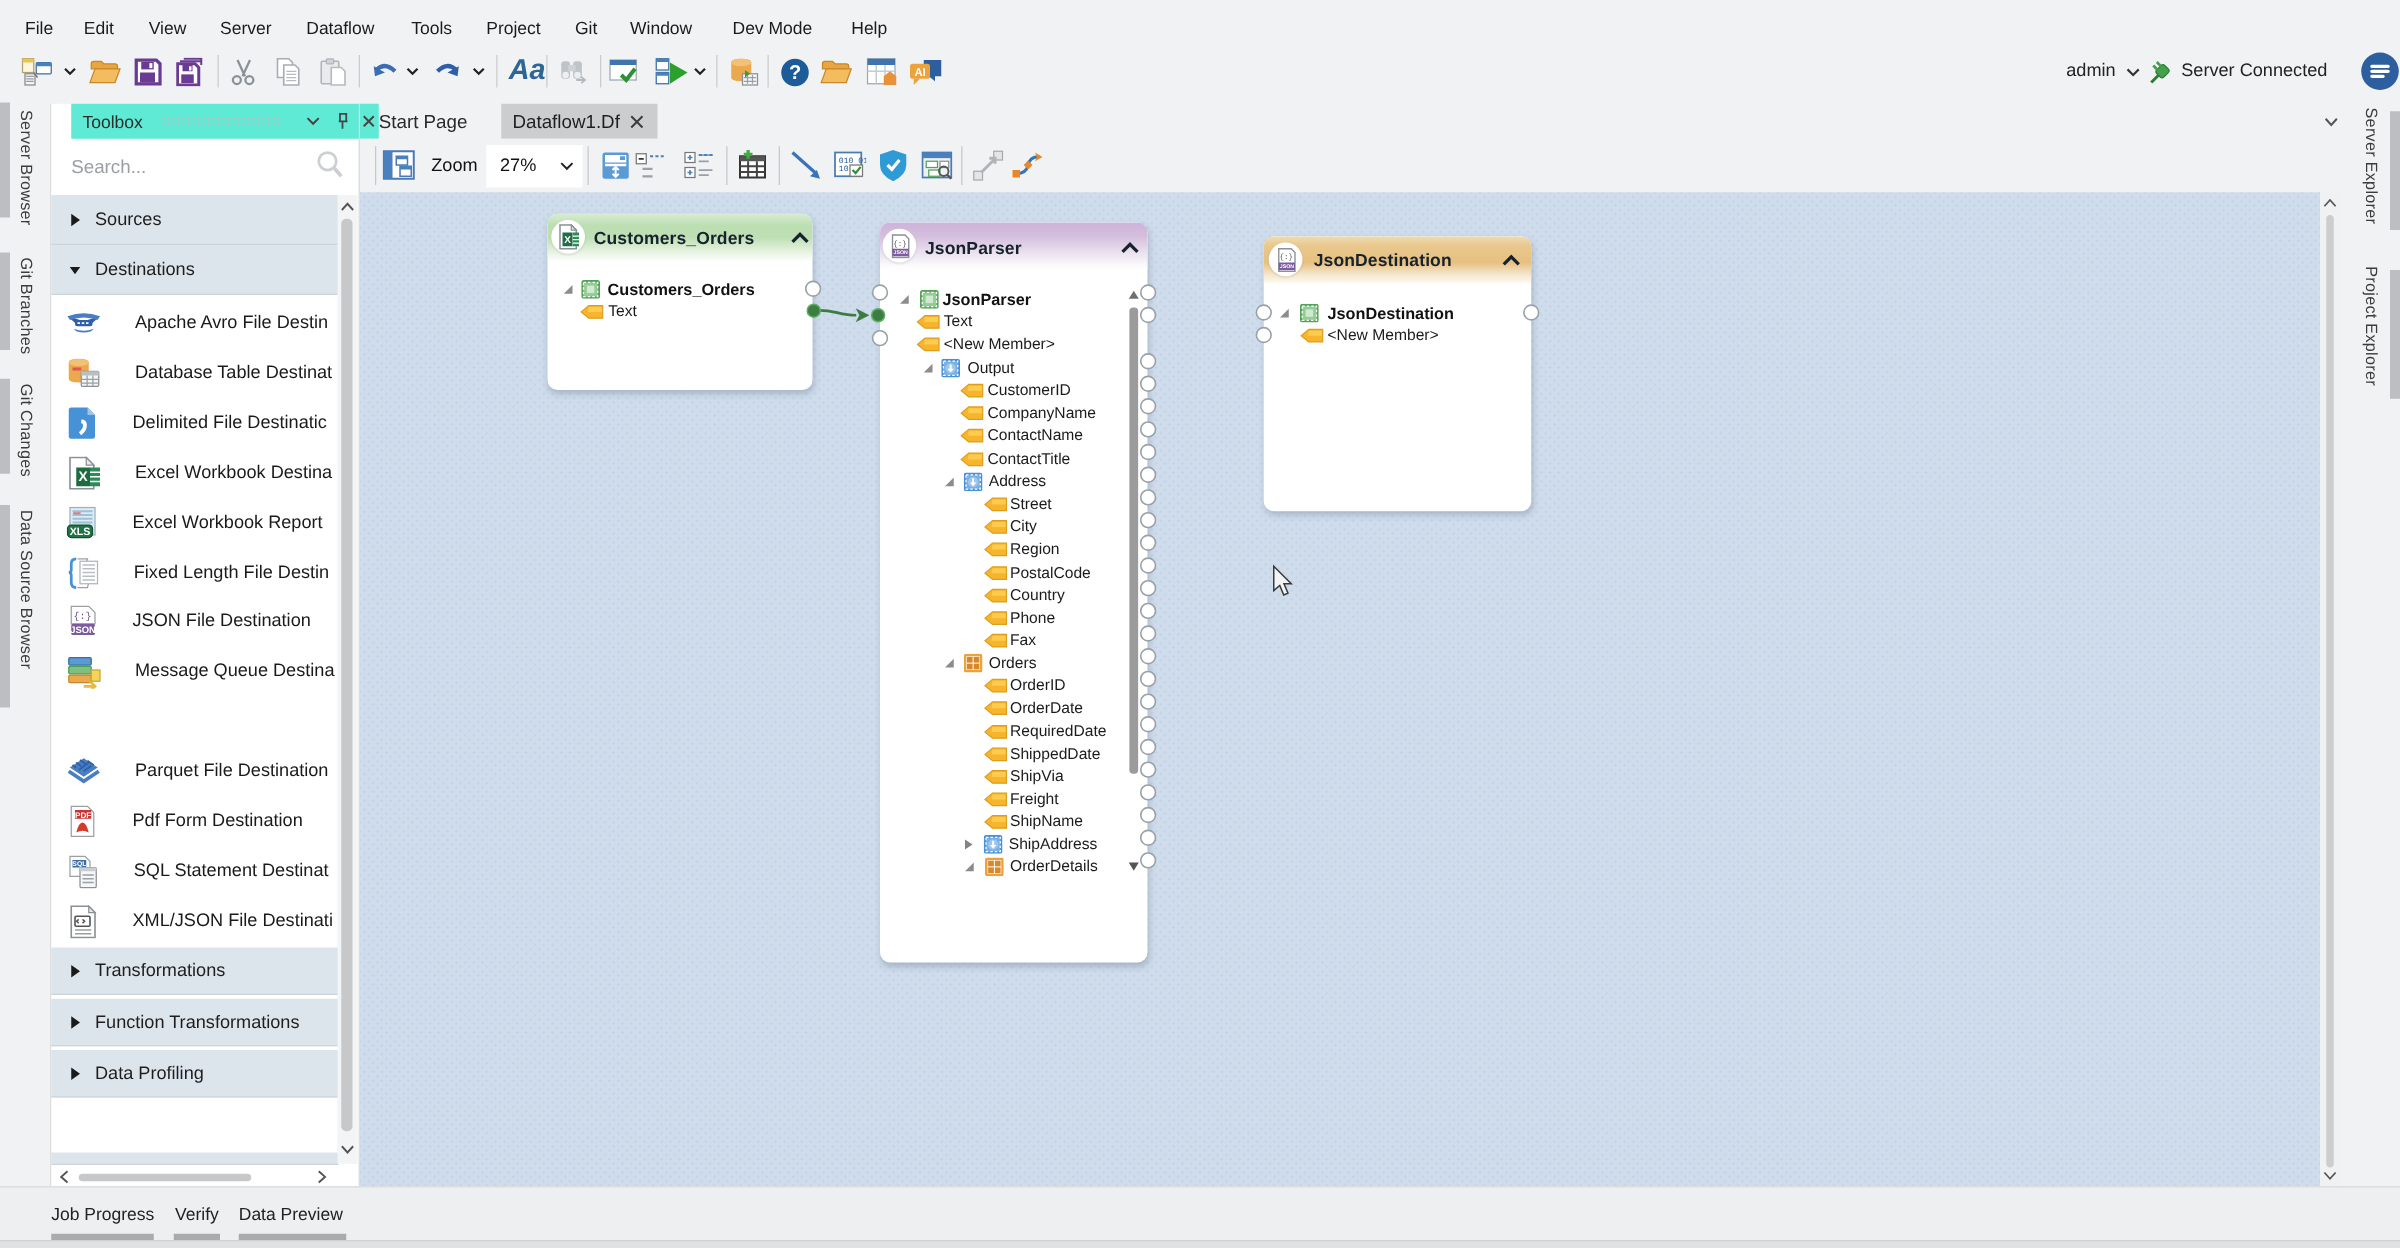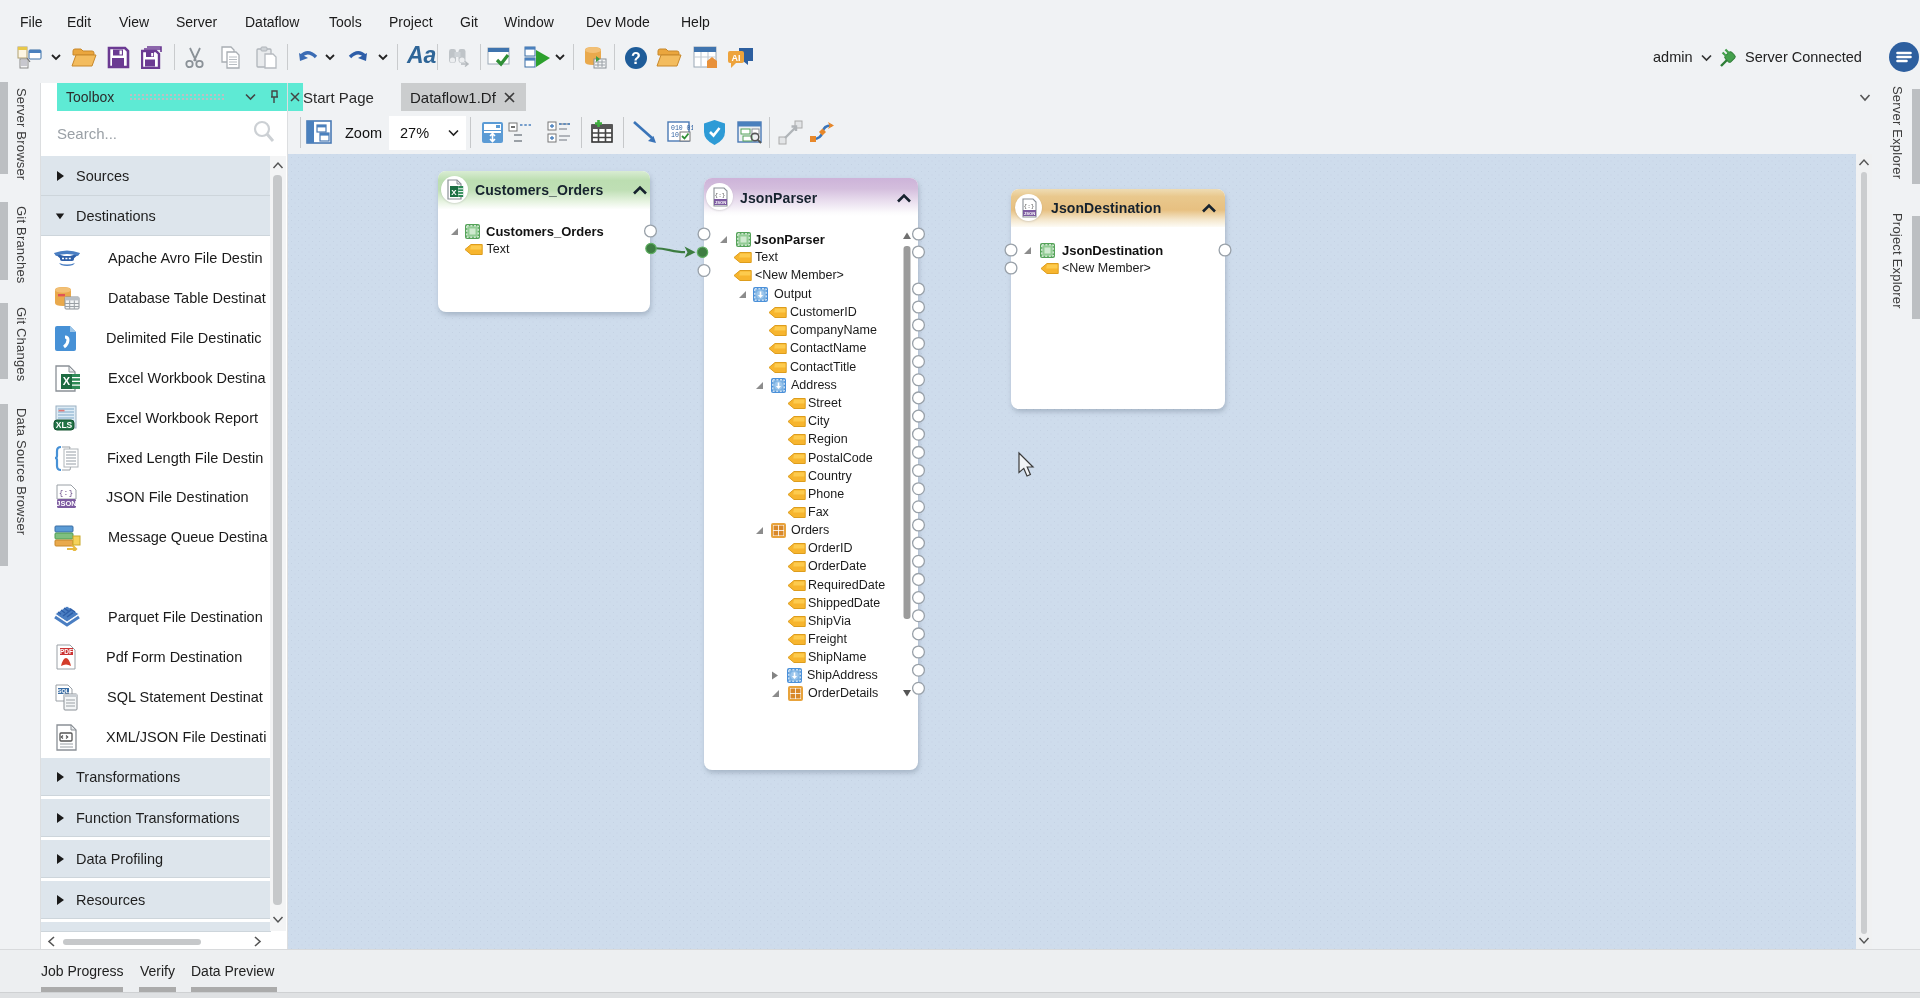--- a/index.html
+++ b/index.html
@@ -374,23 +374,20 @@
 
 <div class="tbhead" style="top:675px;height:37px"><svg class="tri" width="10" height="12" viewBox="0 0 10 12">
         <path d="M2 1l7 5-7 5z" fill="#1a1a1a"></path>
       </svg>Transformations</div>
 <div class="tbhead" style="top:716px;height:37px"><svg class="tri" width="10" height="12" viewBox="0 0 10 12">
         <path d="M2 1l7 5-7 5z" fill="#1a1a1a"></path>
       </svg>Function Transformations</div>
 <div class="tbhead" style="top:757px;height:37px"><svg class="tri" width="10" height="12" viewBox="0 0 10 12">
         <path d="M2 1l7 5-7 5z" fill="#1a1a1a"></path>
       </svg>Data Profiling</div>
-<div class="tbhead" style="top:798px;height:37px"><svg class="tri" width="10" height="12" viewBox="0 0 10 12">
-        <path d="M2 1l7 5-7 5z" fill="#1a1a1a"></path>
-      </svg>Resources</div>
 <div class="tbhead" style="top:839px;height:9px"></div>
 
 <div style="position:absolute;left:229px;top:73px;width:16px;height:775px;background:#f3f4f5"></div>
 <svg style="position:absolute;left:231px;top:78px" width="12" height="9" viewBox="0 0 12 9">
       <path d="M1.5 7L6 2l4.5 5" fill="none" stroke="#555" stroke-width="1.5"></path>
     </svg>
 <div style="position:absolute;left:232px;top:92px;width:9px;height:730px;background:#c6c8ca;border-radius:4px"></div>
 <svg style="position:absolute;left:231px;top:832px" width="12" height="9" viewBox="0 0 12 9">
       <path d="M1.5 2L6 7l4.5-5" fill="none" stroke="#555" stroke-width="1.5"></path>
     </svg>

